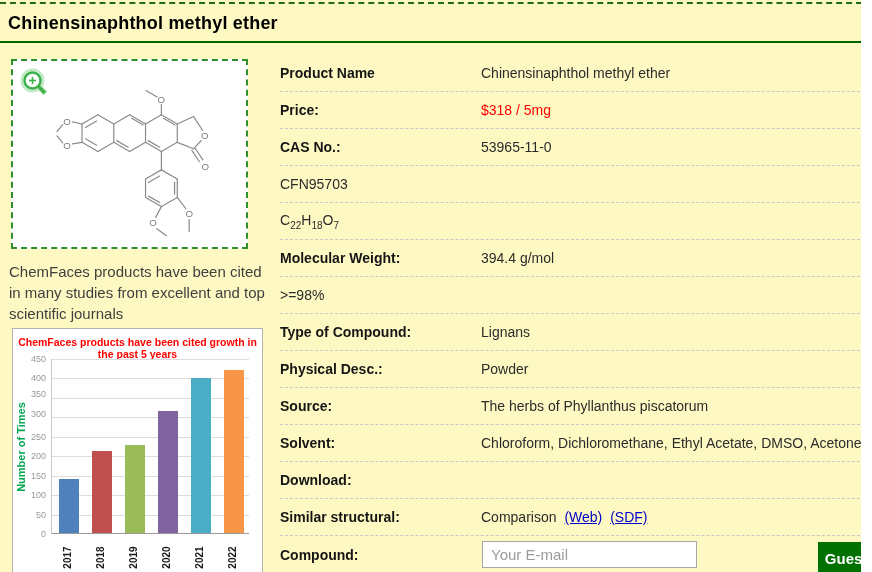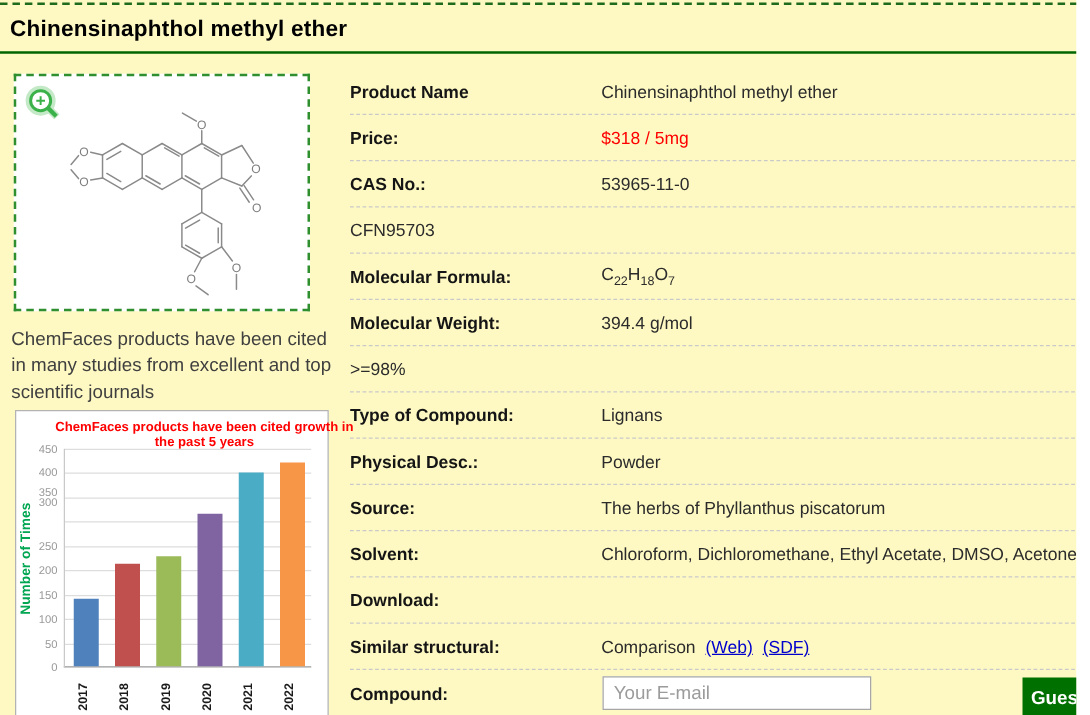--- a/index.html
+++ b/index.html
@@ -153,32 +153,32 @@
 
       <line x1="103.8" y1="120" x2="98.5" y2="130"></line>
         <text x="96" y="138">O</text>
       <line x1="99.5" y1="140.5" x2="108.5" y2="147"></line>
     </svg>
   </div>
 
   <p class="citation-note">ChemFaces products have been cited in many studies from excellent and top scientific journals</p>
 
   <div class="chart-box">
-    <div class="chart-title" style="color: rgb(255, 0, 0); margin-left: 26px;">ChemFaces products have been cited growth in the past 5 years</div>
+    <div class="chart-title" style="color: rgb(255, 0, 0);">ChemFaces products have been cited growth in the past 5 years</div>
     <div class="chart-ylabel-wrap">
       <span class="chart-ylabel" style="color: rgb(0, 166, 81);">Number of Times</span>
     </div>
     <div class="chart-yticks">
         <div class="y-tick" style="top: 170px;">0</div>
         <div class="y-tick" style="top: 150.556px;">50</div>
         <div class="y-tick" style="top: 131.111px;">100</div>
         <div class="y-tick" style="top: 111.667px;">150</div>
         <div class="y-tick" style="top: 92.2222px; margin-left: 20px;">200</div>
         <div class="y-tick" style="top: 72.7778px;">250</div>
-        <div class="y-tick" style="top: 38px; margin-left: 36px;">300</div>
+        <div class="y-tick" style="top: 50px; margin-left: 36px;">300</div>
         <div class="y-tick" style="top: 30px;">350</div>
         <div class="y-tick" style="top: 14.4444px;">400</div>
         <div class="y-tick" style="top: -5px;">450</div>
       </div>
     <div class="chart-plot">
         <div class="gridline" style="top: 155.556px;"></div>
         <div class="gridline" style="top: 136.111px;"></div>
         <div class="gridline" style="top: 116.667px;"></div>
         <div class="gridline" style="top: 97.2222px;"></div>
         <div class="gridline" style="top: 77.7778px;"></div>
@@ -225,21 +225,20 @@
       <div class="t-value price-value">$318 / 5mg</div>
     </div>
     <div class="t-row">
       <div class="t-label">CAS No.:</div>
       <div class="t-value">53965-11-0</div>
     </div>
     <div class="t-row">
       <div class="t-value">CFN95703</div>
     </div>
     <div class="t-row">
-      <div class="t-label">Molecular Formula:</div>
       <div class="t-value">C<sub>22</sub>H<sub>18</sub>O<sub>7</sub></div>
     </div>
     <div class="t-row">
       <div class="t-label">Molecular Weight:</div>
       <div class="t-value">394.4 g/mol</div>
     </div>
     <div class="t-row">
       <div class="t-value">&gt;=98%</div>
     </div>
     <div class="t-row">

